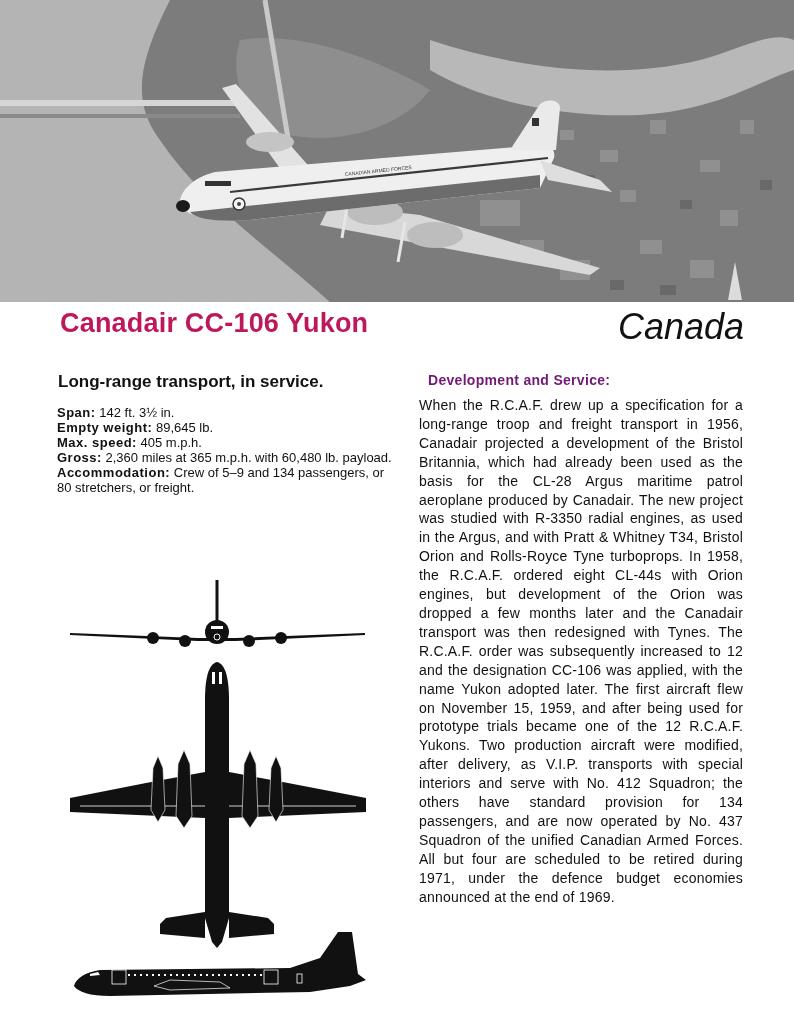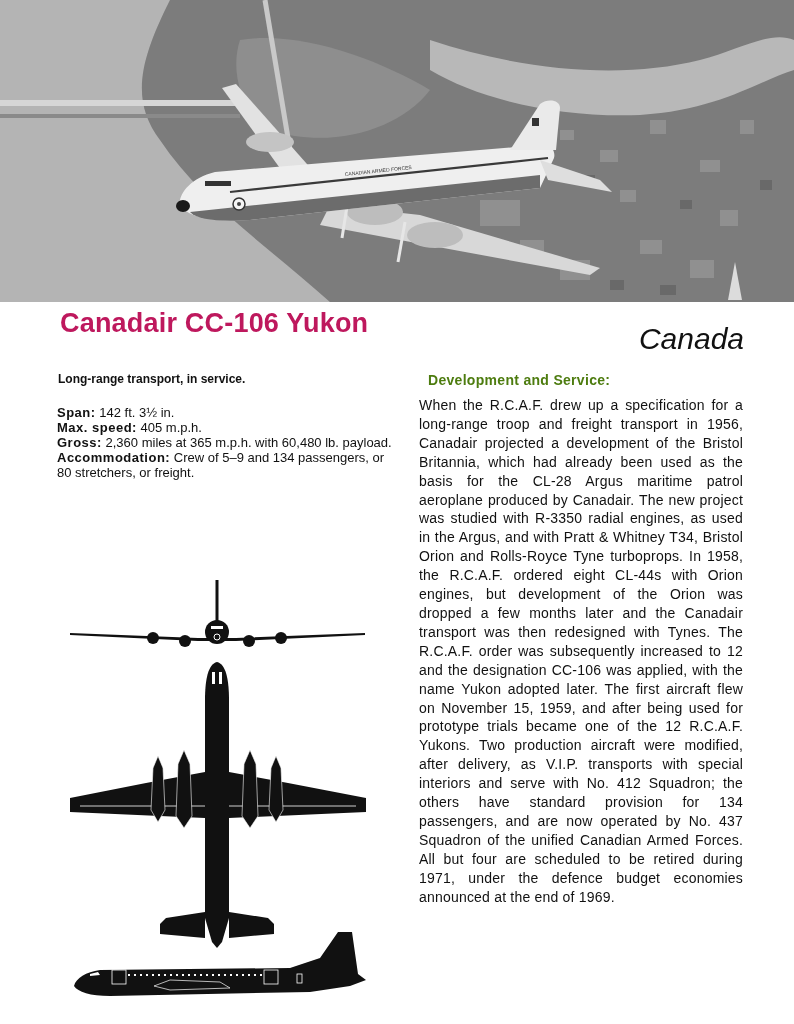--- a/index.html
+++ b/index.html
@@ -11,37 +11,37 @@
       overflow: hidden;
     }
     .photo svg { position: absolute; left: 0; top: 0; }
 
     .title {
       position: absolute; left: 60px; top: 308px;
       font-family: "Liberation Sans", sans-serif; font-weight: bold; font-size: 27px;
       letter-spacing: 0.2px; color: #be185d;
     }
     .country {
-      position: absolute; right: 50px; top: 322px;
-      font-family: "Liberation Sans", sans-serif; font-style: italic; font-size: 30px; color: #111;
+      position: absolute; right: 50px; top: 306px;
+      font-family: "Liberation Sans", sans-serif; font-style: italic; font-size: 36px; color: #111;
     }
     .subtitle {
       position: absolute; left: 58px; top: 372px;
-      font-family: "Liberation Sans", sans-serif; font-weight: bold; font-size: 12px; color: #111;
+      font-family: "Liberation Sans", sans-serif; font-weight: bold; font-size: 17px; color: #111;
     }
     .specs {
       position: absolute; left: 57px; top: 405px; width: 342px;
       font-family: "Liberation Sans", sans-serif; font-size: 13px; line-height: 15px; color: #111;
     }
     .specs .row { margin: 0; }
     .specs .lbl { font-weight: bold; letter-spacing: 0.5px; }
 
     .dev-heading {
       position: absolute; left: 420px; top: 372px;
-      font-family: "Liberation Sans", sans-serif; font-weight: bold; font-size: 14px; color: #4d7c0f;
+      font-family: "Liberation Sans", sans-serif; font-weight: bold; font-size: 14px; color: #701a75;
       letter-spacing: 0.3px;
       padding-left: 8px;
     }
     .dev-body {
       position: absolute; left: 419px; top: 396px; width: 324px;
       font-family: "Liberation Sans", sans-serif; font-size: 14px; line-height: 18.9px;
       text-align: justify; color: #111; letter-spacing: 0.2px;
     }
 
     .drawing { position: absolute; }
@@ -121,20 +121,21 @@
     <text x="345" y="176" font-family="Liberation Sans, sans-serif" font-size="5" fill="#333" transform="rotate(-6 345 176)">CANADIAN ARMED FORCES</text>
   </svg>
 </div>
 
 <div class="title">Canadair CC-106 Yukon</div>
 <div class="country">Canada</div>
 <div class="subtitle">Long-range transport, in service.</div>
 
 <div class="specs">
   <p class="row"><span class="lbl">Span:</span><span> 142 ft. 3½ in.</span></p>
+  <p class="row"><span class="lbl">Empty weight:</span><span> 89,645 lb.</span></p>
   <p class="row"><span class="lbl">Max. speed:</span><span> 405 m.p.h.</span></p>
   <p class="row"><span class="lbl">Gross:</span><span> 2,360 miles at 365 m.p.h. with 60,480 lb. payload.</span></p>
   <p class="row"><span class="lbl">Accommodation:</span><span> Crew of 5–9 and 134 passengers, or 80 stretchers, or freight.</span></p>
 </div>
 
 <div class="dev-heading">Development and Service:</div>
 <div class="dev-body">When the R.C.A.F. drew up a specification for a long-range troop and freight transport in 1956, Canadair projected a development of the Bristol Britannia, which had already been used as the basis for the CL-28 Argus maritime patrol aeroplane produced by Canadair.  The new project was studied with R-3350 radial engines, as used in the Argus, and with Pratt &amp; Whitney T34, Bristol Orion and Rolls-Royce Tyne turboprops.  In 1958, the R.C.A.F. ordered eight CL-44s with Orion engines, but development of the Orion was dropped a few months later and the Canadair transport was then redesigned with Tynes.  The R.C.A.F. order was subsequently increased to 12 and the designation CC-106 was applied, with the name Yukon adopted later.  The first aircraft flew on November 15, 1959, and after being used for prototype trials became one of the 12 R.C.A.F. Yukons.  Two production aircraft were modified, after delivery, as V.I.P. transports with special interiors and serve with No. 412 Squadron; the others have standard provision for 134 passengers, and are now operated by No. 437 Squadron of the unified Canadian Armed Forces.  All but four are scheduled to be retired during 1971, under the defence budget economies announced at the end of 1969.</div>
 
 <svg class="drawing" style="left:68px; top:578px;" width="300" height="70" viewBox="0 0 300 70">
   <line x1="149" y1="2" x2="149" y2="46" stroke="#111" stroke-width="3"></line>

